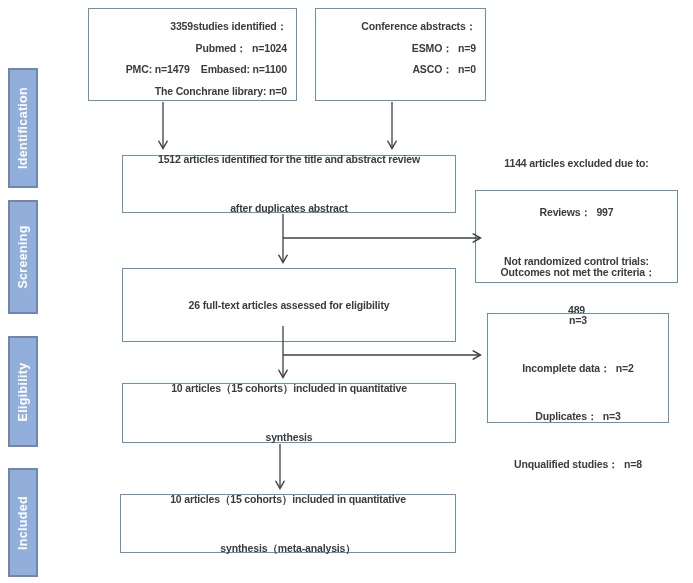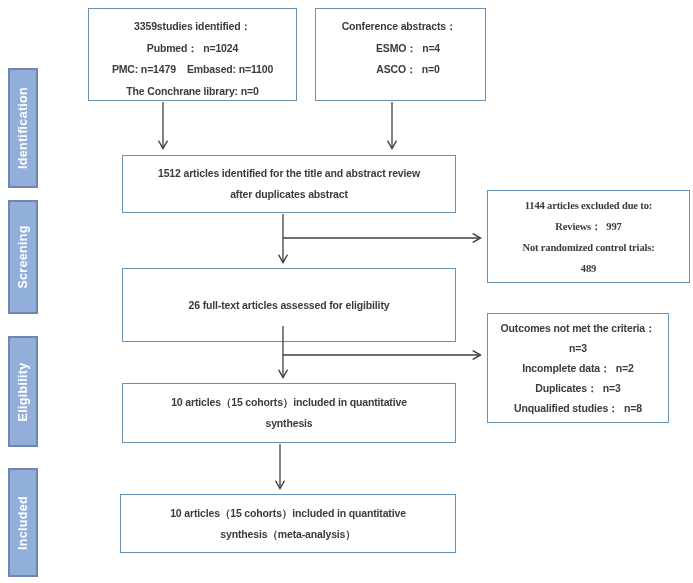--- a/index.html
+++ b/index.html
@@ -19,25 +19,25 @@
     transform:rotate(-90deg); white-space:nowrap;
     color:#ffffff; font-weight:bold; font-size:12.5px; letter-spacing:0.3px;
   }
   
   .box {
     position:absolute; background:#ffffff;
     border:1.5px solid #6792b4; box-sizing:border-box;
     font-weight:bold; font-size:10.5px; letter-spacing:-0.15px;
   }
   .box .bline { white-space:pre; line-height:21px; }
-  .leftalign { padding:7px 9px; text-align:center; }
+  .leftalign { padding:7px 9px; text-align:right; }
   .leftalign .bline { line-height:21.5px; }
   .centered {
     display:flex; flex-direction:column; justify-content:center; align-items:center;
-    text-align:center; padding:2px 4px;
+    text-align:center; padding:2px 4px;gap:28px;
   }
   .tight .bline { line-height:20px; }
   .indent { padding-left:18px; }
   
   #connectors { position:absolute; left:0; top:0; pointer-events:none; }
 </style>
 </head>
 <body>
 
 <div id="canvas">
@@ -57,30 +57,30 @@
 
   <div class="box leftalign" style="left:88px; top:8px; width:209px; height:93px;">
     <div class="bline">3359studies identified：</div>
     <div class="bline">Pubmed：  n=1024</div>
     <div class="bline">PMC: n=1479    Embased: n=1100</div>
     <div class="bline">The Conchrane library: n=0</div>
   </div>
 
   <div class="box leftalign" style="left:315px; top:8px; width:171px; height:93px; padding-left:6px;">
     <div class="bline">Conference abstracts：</div>
-    <div class="bline indent">ESMO：  n=4</div>
+    <div class="bline indent">ESMO：  n=9</div>
     <div class="bline indent">ASCO：  n=0</div>
   </div>
 
   <div class="box centered" style="left:122px; top:155px; width:334px; height:58px;">
     <div class="bline">1512 articles identified for the title and abstract review</div>
     <div class="bline">after duplicates abstract</div>
   </div>
 
-  <div class="box centered" style="left:487px; top:190px; width:203px; height:93px;font-family:Liberation Serif, serif;">
+  <div class="box centered" style="left:475px; top:190px; width:203px; height:93px;">
     <div class="bline">1144 articles excluded due to:</div>
     <div class="bline">Reviews：  997</div>
     <div class="bline">Not randomized control trials:</div>
     <div class="bline">489</div>
   </div>
 
   <div class="box centered" style="left:122px; top:268px; width:334px; height:74px;">
     <div class="bline">26 full-text articles assessed for eligibility</div>
   </div>
 

